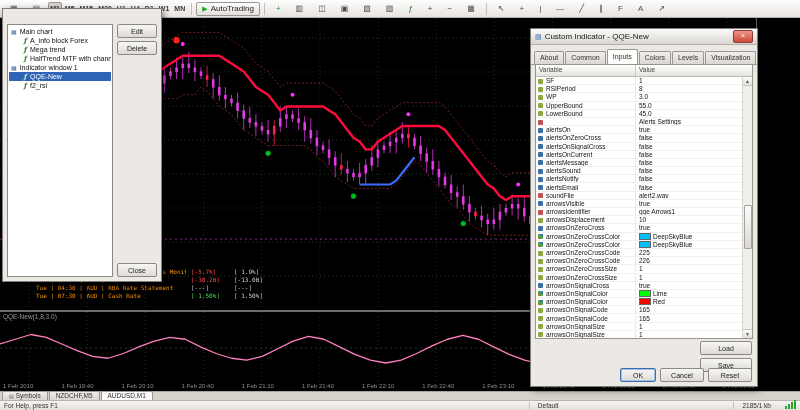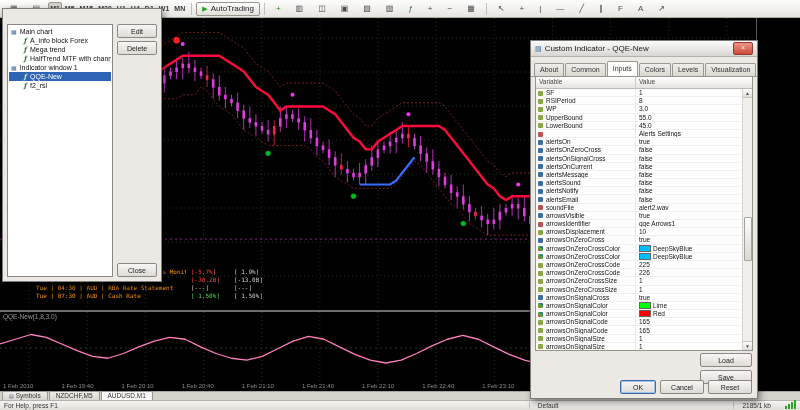--- a/index.html
+++ b/index.html
@@ -69,21 +69,21 @@
   .close-btn{margin-top:auto;}
   .tree-item{display:flex;align-items:center;gap:3px;height:9px;font-size:7px;white-space:nowrap;overflow:hidden;color:#111;}
   .tree-item.lvl1{padding-left:2px;}
   .tree-item.lvl2{padding-left:15px;}
   .tree-item.selected{background:#2f63b5;color:#fff;}
   .tree-ico{font-size:6px;color:#4a6fa5;}
   .fn-ico{font-family:"DejaVu Serif",serif;font-style:italic;font-weight:bold;font-size:7px;color:#2a7a2a;}
   .tree-item.selected .fn-ico{color:#bdf0bd;}
 
   
-  #dlg-custom{left:530px;top:28px;width:226px;height:357px;z-index:11;margin-top:12px;}
+  #dlg-custom{left:530px;top:28px;width:226px;height:357px;z-index:11;}
   .dlg-tabs{display:flex;align-items:flex-end;height:17px;padding:2px 3px 0;border-bottom:1px solid #9a9894;}
   .tab{height:12px;line-height:12px;padding:0 5px;font-size:7px;color:#333;
     background:linear-gradient(#f0eeea,#dbd8d2);border:1px solid #9a9894;border-bottom:none;border-radius:2px 2px 0 0;margin-right:1px;}
   .tab.active{background:#fdfdfc;height:14px;line-height:14px;}
   .tbl{position:absolute;top:35px;left:4px;right:4px;height:273px;background:#fff;border:1px solid #96948f;overflow:hidden;}
   .tbl-head{display:flex;height:12px;background:linear-gradient(#ffffff,#e5e3de);border-bottom:1px solid #bdbab5;
     font-size:6.5px;color:#444;box-sizing:border-box;}
   .th{padding:1px 3px;box-sizing:border-box;}
   .th-var{width:100px;border-right:1px solid #cfccc7;}
   .th-val{flex:1;}

